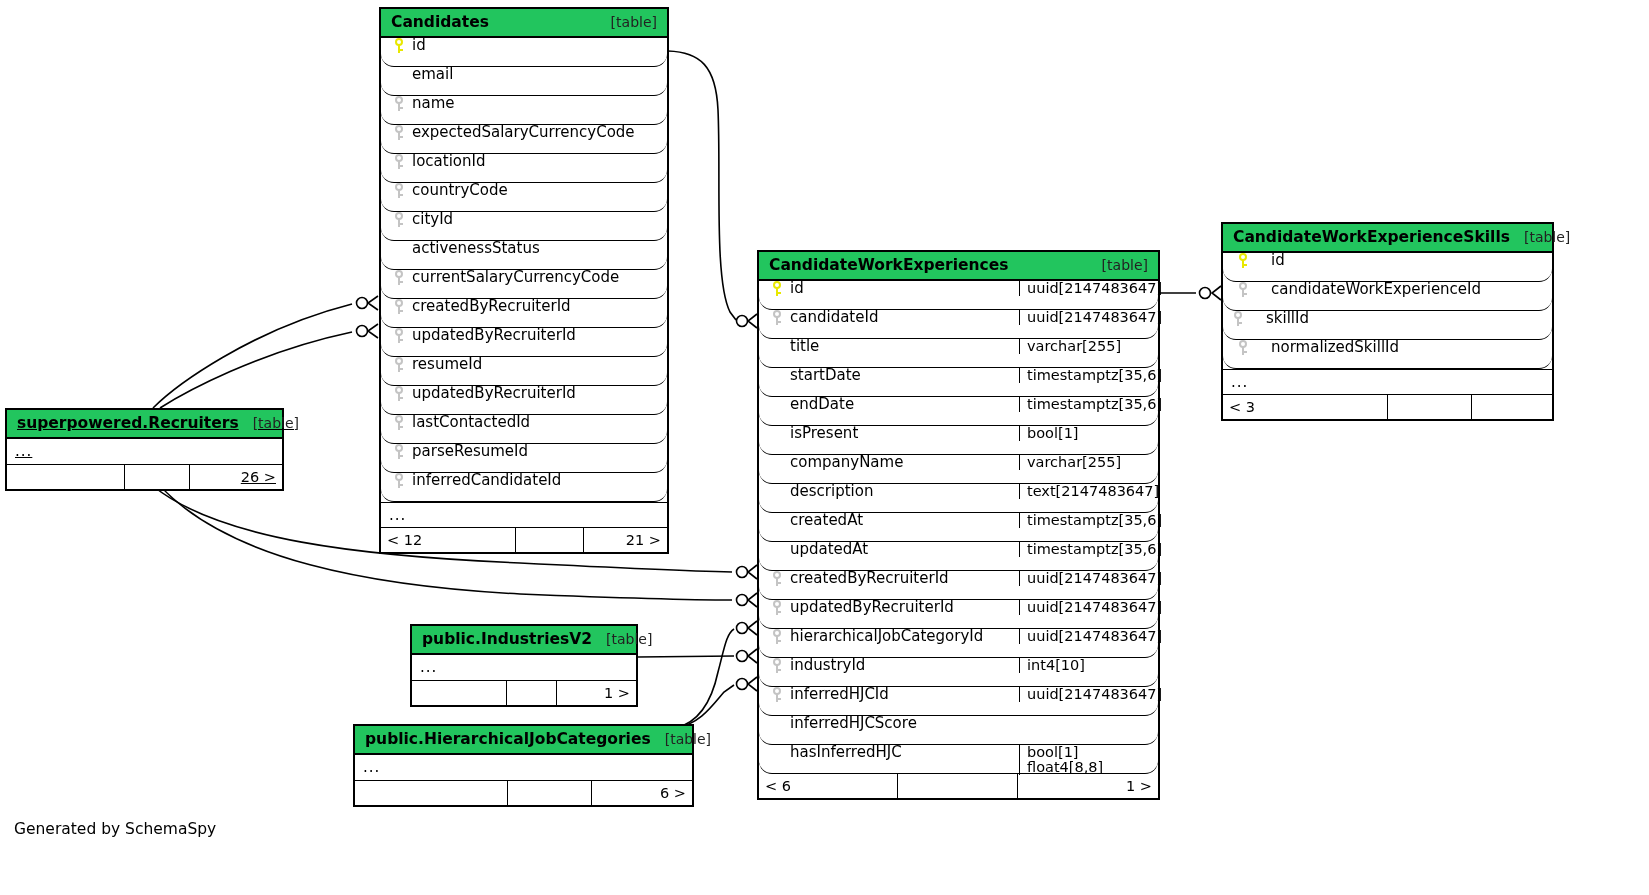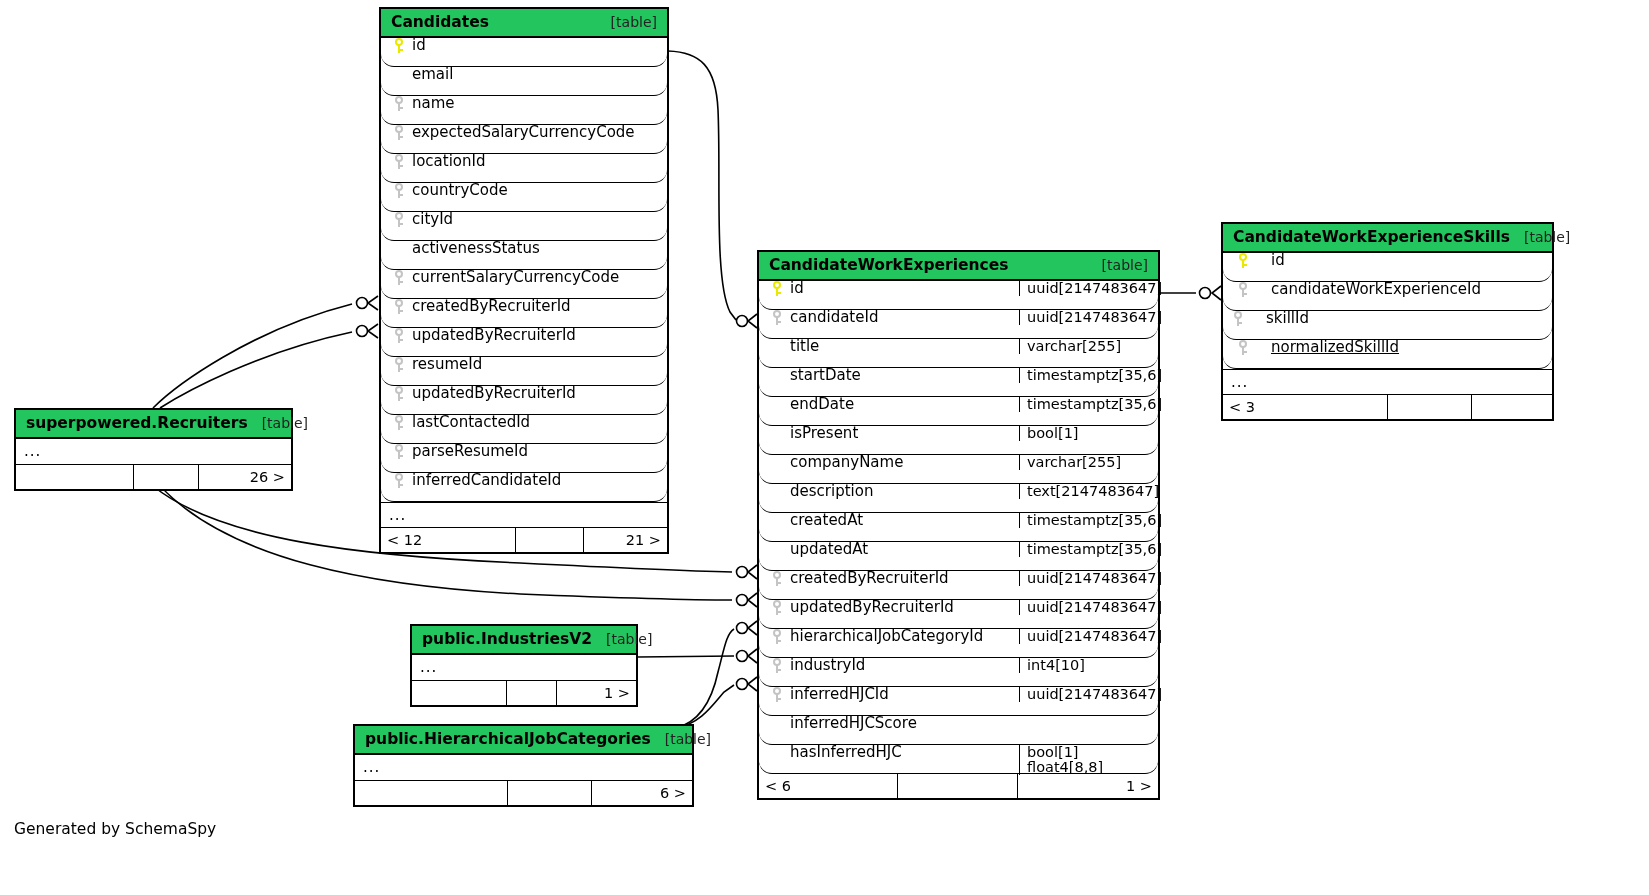--- a/index.html
+++ b/index.html
@@ -625,42 +625,42 @@
             <span class="key key-fk">
               <span class="kh"></span>
               <span class="ks"></span>
               <span class="kt"></span>
             </span>
           </span>
         <span class="col-name" style="padding-left:18px;">skillId</span>
       </div>
     </div>
     <div class="col-row">
-      <div class="col-left" style="padding-left:10px;text-decoration:underline;">
+      <div class="col-left" style="padding-left:10px;">
         <span class="keycell">
             <span class="key key-fk">
               <span class="kh"></span>
               <span class="ks"></span>
               <span class="kt"></span>
             </span>
           </span>
         <span class="col-name" style="padding-left:18px;">normalizedSkillId</span>
       </div>
     </div>
 
     <div class="ellipsis-row">...</div>
 
     <div class="foot-row">
       <div class="foot-cell foot-left" style="width:165px;">&lt; 3</div>
       <div class="foot-cell foot-mid" style="width:84px;"></div>
       <div class="foot-cell foot-right" style="flex:1;"></div>
     </div>
   </div>
 
-  <div class="table-node" style="left:14px; top:408px; width:279px;">
+  <div class="table-node" style="left:5px; top:408px; width:279px;text-decoration:underline;">
     <div class="tbl-title">
       <span class="tbl-name">superpowered.Recruiters</span>
       <span class="tbl-tag">[table]</span>
     </div>
     <div class="ellipsis-row" style="border-top:none;">...</div>
     <div class="foot-row">
       <div class="foot-cell foot-left" style="width:118px;"></div>
       <div class="foot-cell foot-mid" style="width:65px;"></div>
       <div class="foot-cell foot-right" style="flex:1;">26 &gt;</div>
     </div>

